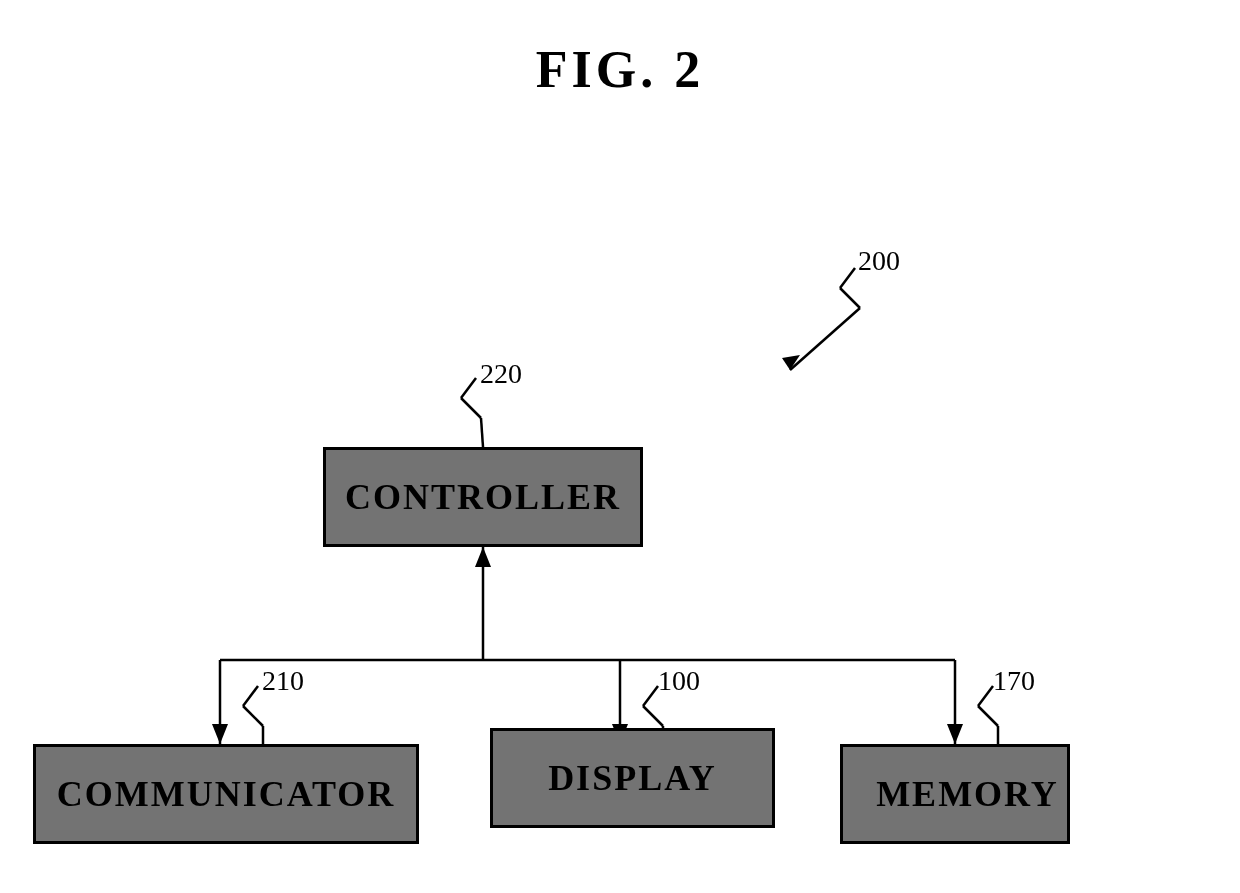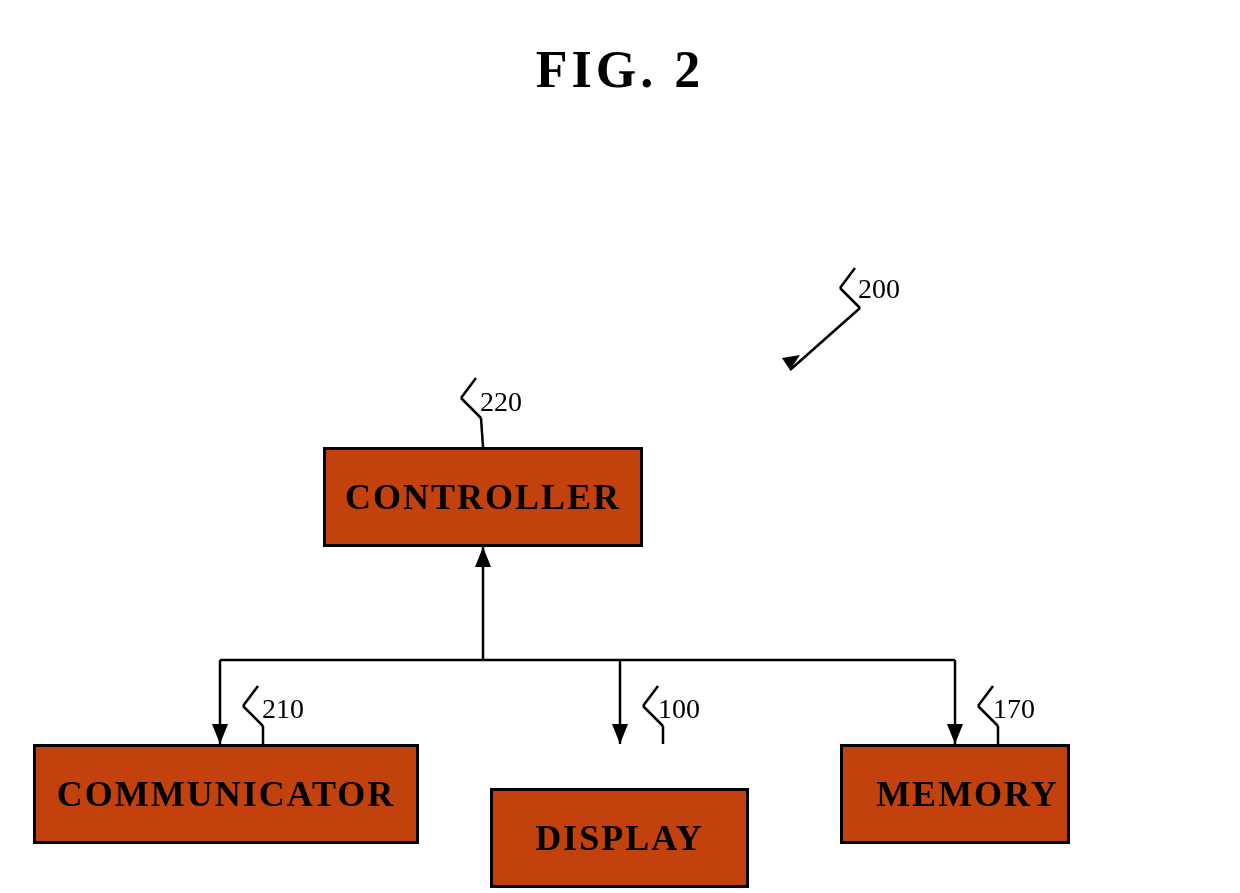--- a/index.html
+++ b/index.html
@@ -28,21 +28,21 @@
       font-size: 52px;
       font-weight: bold;
       letter-spacing: 4px;
       white-space: nowrap;
     }
 
     
     .box {
       position: absolute;
       border: 3px solid #000000;
-      background: #c2410c;
+      background: #737373;
       display: flex;
       align-items: center;
       justify-content: center;
     }
 
     .box-label {
       font-size: 36px;
       font-weight: bold;
       letter-spacing: 2px;
     }
@@ -59,41 +59,40 @@
     .communicator-box {
       left: 33px;
       top: 744px;
       width: 386px;
       height: 100px;
     }
 
     
     .display-box {
       left: 490px;
-      top: 788px;
-      width: 259px;
+      top: 728px;
+      width: 285px;
       height: 100px;
       text-align: center;
     }
 
     
     .memory-box {
       left: 840px;
       top: 744px;
       width: 230px;
       height: 100px;
       padding-left: 25px;
     }
 
     
     .ref-num {
       position: absolute;
       font-size: 28px;
       font-weight: normal;
-      margin-top: 28px;
     }
 
     
     .arrows-svg {
       position: absolute;
       top: 0;
       left: 0;
       width: 1240px;
       height: 893px;
       pointer-events: none;

